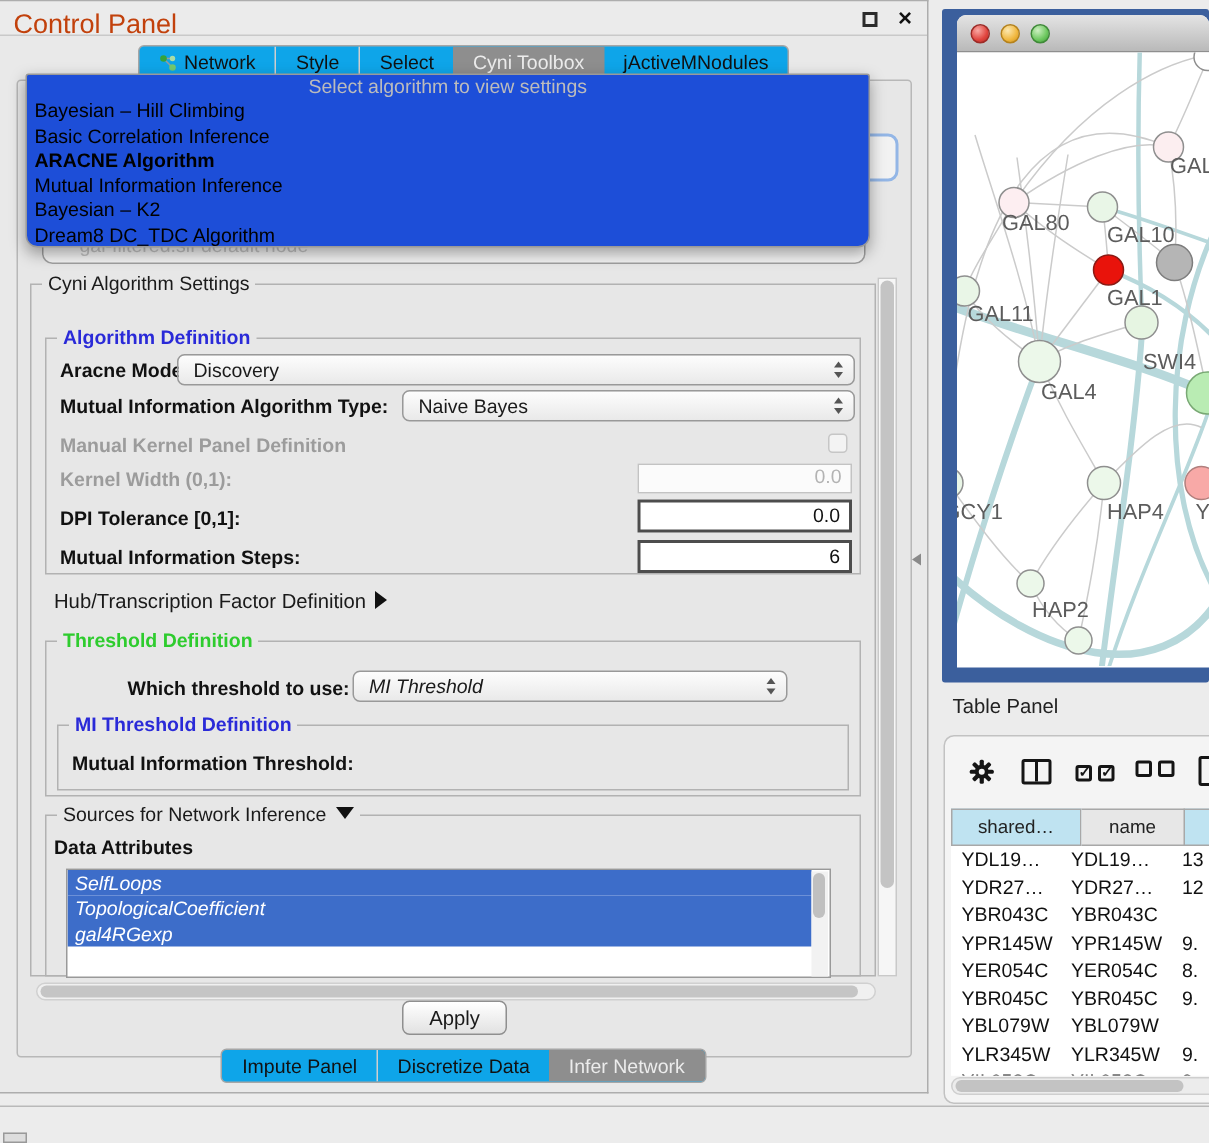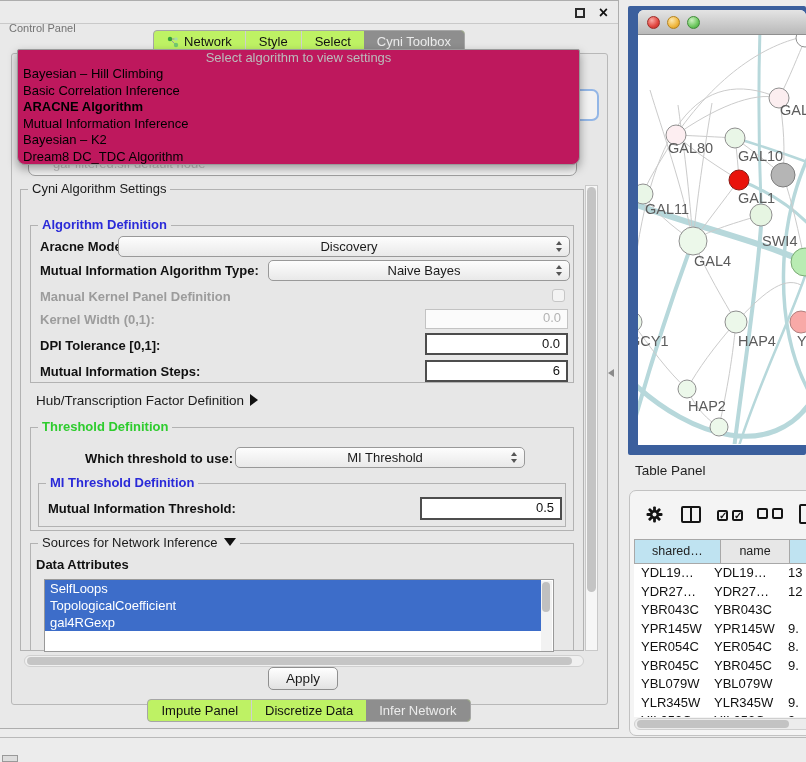--- a/index.html
+++ b/index.html
@@ -11,39 +11,39 @@
     overflow:hidden;
     color:#1a1a1a;
   }
   .abs { position:absolute; }
 
   
   .cp-window { left:0; top:8; width:619px; height:729px; background:#e9e9e9;
     border:1px solid #adadad; border-left:none; }
   .cp-titlebar { left:0; top:0; width:100%; height:23px; background:#ebebeb;
     border-bottom:1px solid #c9c9c9; }
-  .cp-title { left:9px; top:16px; line-height:23px; font-size:11px; color:#737373; }
+  .cp-title { left:9px; top:4px; line-height:23px; font-size:18px; color:#c2410c; }
   .float-btn { right:33px; top:7px; width:10px; height:10px; border:2px solid #2b2b2b; }
   .close-btn { right:10px; top:1px; font-size:16px; font-weight:bold; color:#111; line-height:22px;}
 
   
   .tabstrip { left:0; top:29px; width:100%; display:flex; justify-content:center; }
   .seg { display:flex; border:1px solid #a6a6a6; border-radius:4px; overflow:hidden;
-    background:#bef264; height:23px; }
+    background:#0ea5e9; height:23px; }
   .seg .tab { display:flex; align-items:center; gap:5px; padding:0 13px; font-size:13px;
     color:#111; border-left:1px solid #cfcfcf; cursor:default; }
   .seg .tab:first-child { border-left:none; }
   .seg .tab.sel { background:#8e8e8e; color:#ececec; border-left:none; }
   .seg .tab.sel + .tab { border-left:none; }
 
   .cp-content { left:11px; top:52px; width:597px; height:652px; background:#e7e7e7;
     border:1px solid #b8b8b8; border-radius:3px; }
 
   
-  .popup { left:17px; top:48px; width:563px; height:116px; background:#be185d;
+  .popup { left:17px; top:48px; width:563px; height:116px; background:#1d4ed8;
     border:1px solid #9a9a9a; border-radius:2px 2px 8px 8px;
     box-shadow:0 4px 10px rgba(0,0,0,0.35); z-index:20; overflow:hidden;}
   .popup .ph { height:16px; text-align:center; font-size:13px; color:#bcbcbc; line-height:15px;}
   .popup .dd-item { height:16.6px; line-height:16.6px; font-size:13px; padding-left:5px; color:#000; }
   .popup .dd-item.bold { font-weight:bold; }
   .combo-frag { left:565px; top:88px; width:34px; height:32px; border:2px solid #93b6e6;
     border-radius:7px; z-index:5; background:#f2f2f2; }
   .hidden-combo { left:28px; top:149px; width:549px; height:26px; border:1px solid #a0a0a0;
     border-radius:7px; background:#f4f4f4; z-index:6; font-size:13px; color:#c4c4c4;
     line-height:26px; padding-left:24px; overflow:hidden;}
@@ -51,40 +51,40 @@
   
   .group { border:1px solid #b2b2b2; }
   .gtitle { font-size:13px; background:#e7e7e7; padding:0 4px; line-height:14px; }
   .blue { color:#2a2ad8; font-weight:bold; }
   .green { color:#2ecc2e; font-weight:bold; }
   .lbl { font-size:13px; font-weight:bold; color:#111; }
   .lbl.dis { color:#9c9c9c; }
 
   .combo { border:1px solid #999; border-radius:5px;
     background:linear-gradient(#fdfdfd,#e9e9e9); font-size:13px; line-height:19px;
-    padding-left:10px;text-align:center; }
+    padding-left:10px; }
   .combo .arrows { position:absolute; right:7px; top:4px; }
   .combo .arrows i { display:block; width:0; height:0; border-left:3.5px solid transparent;
     border-right:3.5px solid transparent; }
   .combo .arrows i.up { border-bottom:4.5px solid #555; margin-bottom:2.5px; }
   .combo .arrows i.dn { border-top:4.5px solid #555; }
 
   .field { background:#fff; border:2px solid #4d4d4d; font-size:13px; text-align:right;
     padding-right:6px; color:#111; }
   .field.dis { border:1px solid #c3c3c3; background:#fbfbfb; color:#b3b3b3; }
 
   .vscroll { background:#f6f6f6; border:1px solid #c9c9c9; }
   .vscroll .thumb { position:absolute; left:1px; top:1px; width:9px; background:#c4c4c4;
     border-radius:5px; }
   .hscroll { background:#f0f0f0; border:1px solid #d0d0d0; border-radius:6px; }
   .hscroll .thumb { position:absolute; top:1px; height:8px; background:#c5c5c5; border-radius:5px; }
 
   .attr-list { background:#fff; border:1px solid #999; overflow:hidden; }
   .attr-item { height:17px; line-height:17px; font-size:13px; padding-left:5px;
-    background:#3d6dc9; color:#fff; width:calc(100% - 12px); }
+    background:#3d6dc9; color:#fff; width:calc(100% - 12px);font-style:italic; }
   .list-vscroll { position:absolute; right:1px; top:1px; width:11px; height:71px; background:#f2f2f2; }
   .list-vscroll .thumb { position:absolute; left:1px; top:1px; width:8px; height:30px;
     background:#c0c0c0; border-radius:4px; }
 
   .apply-btn { border:1px solid #8f8f8f; border-radius:5px;
     background:linear-gradient(#ffffff,#e2e2e2); font-size:13.5px; text-align:center;
     line-height:21px; }
 
   .arrow-right { display:inline-block; width:0; height:0; border-top:6px solid transparent;
     border-bottom:6px solid transparent; border-left:8px solid #111; vertical-align:-1px; margin-left:6px;}
@@ -165,20 +165,23 @@
       </span>
       <span class="tab">
           <span>Style</span>
         </span>
       <span class="tab">
           <span>Select</span>
         </span>
       <span class="tab sel">
           <span>Cyni Toolbox</span>
         </span>
+      <span class="tab">
+          <span>jActiveMNodules</span>
+        </span>
     </div>
   </div>
 
   <div class="abs cp-content"></div>
 
   <div class="abs combo-frag"></div>
 
   <div class="abs hidden-combo">gal-filtered.sif default node</div>
 
   <div class="abs popup">
@@ -230,32 +233,31 @@
 
   <span class="abs lbl" style="left:40px;top:363px;">Mutual Information Steps:</span>
   <div class="abs field" style="left:425px;top:359px;width:143px;height:22px;line-height:17px;">6</div>
 
   <span class="abs" style="left:36px;top:392px;font-size:13.5px;color:#1a1a1a;"><span>Hub/Transcription Factor Definition</span><span class="arrow-right"></span></span>
 
   <div class="abs group" style="left:30px;top:426px;width:544px;height:104px;"></div>
   <span class="abs gtitle green" style="left:38px;top:419px;">Threshold Definition</span>
 
   <span class="abs lbl" style="left:85px;top:450px;">Which threshold to use:</span>
-  <div class="abs combo" style="left:235px;top:446px;width:290px;height:21px;">
+  <div class="abs combo" style="left:235px;top:446px;width:290px;height:21px;font-style:italic;">
     <span>MI Threshold</span>
     <span class="arrows">
         <i class="up"></i>
         <i class="dn"></i>
       </span>
   </div>
 
   <div class="abs group" style="left:38px;top:482px;width:528px;height:44px;"></div>
   <span class="abs gtitle blue" style="left:46px;top:475px;">MI Threshold Definition</span>
   <span class="abs lbl" style="left:48px;top:500px;">Mutual Information Threshold:</span>
-  <div class="abs field" style="left:420px;top:496px;width:142px;height:23px;line-height:18px;">0.5</div>
 
   <div class="abs group" style="left:30px;top:542px;width:544px;height:108px;"></div>
   <span class="abs gtitle" style="left:38px;top:535px;"><span>Sources for Network Inference</span><span class="arrow-down"></span></span>
   <span class="abs lbl" style="left:36px;top:556px;">Data Attributes</span>
 
   <div class="abs attr-list" style="left:44px;top:578px;width:510px;height:73px;">
     <div class="attr-item">SelfLoops</div>
     <div class="attr-item">TopologicalCoefficient</div>
     <div class="attr-item">gal4RGexp</div>
     <div class="list-vscroll">

